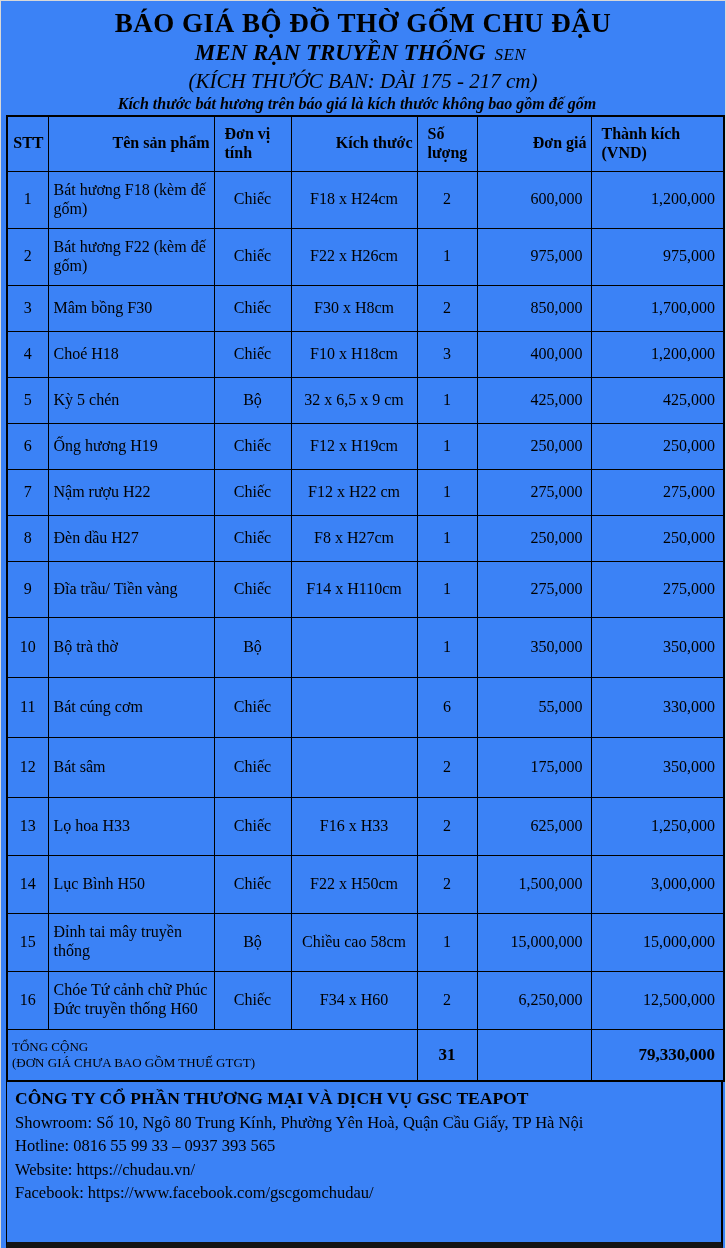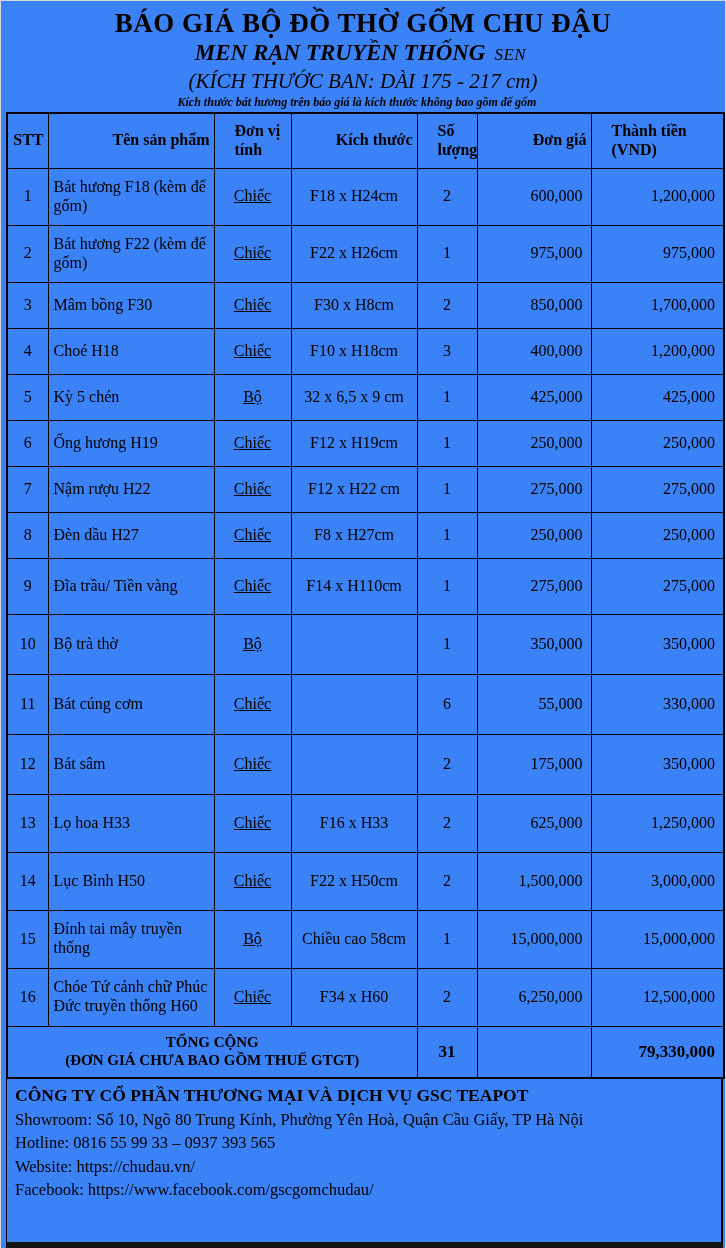--- a/index.html
+++ b/index.html
@@ -24,21 +24,21 @@
   .doc-title {
     font-size: 27px;
     font-weight: bold;
     margin: 2px 0 1px 0;
     letter-spacing: 0.5px;
   }
   .doc-subtitle { font-style: italic; margin: 1px 5px 2px 0; }
   .sub-main { font-size: 23px; font-weight: bold; }
   .sub-suffix { font-size: 17px; margin-left: 9px; letter-spacing: 0.5px; }
   .size-note { font-style: italic; font-size: 21px; margin: 3px 0 1px 0; }
-  .disclaimer { font-style: italic; font-weight: bold; font-size: 12px; margin: 1px 12px 2px 0; }
+  .disclaimer { font-style: italic; font-weight: bold; font-size: 16px; margin: 1px 12px 2px 0; }
 
   
   table.price-table {
     border-collapse: collapse;
     table-layout: fixed;
     width: 717px;
     margin-left: 5px;
     font-size: 16px;
   }
   .price-table th, .price-table td {
@@ -53,38 +53,38 @@
   col.w-stt   { width: 41px; }
   col.w-name  { width: 166px; }
   col.w-unit  { width: 77px; }
   col.w-size  { width: 126px; }
   col.w-qty   { width: 60px; }
   col.w-price { width: 114px; }
   col.w-total { width: 133px; }
 
   thead tr { height: 55px; }
   thead th { font-weight: bold; text-align: right; }
-  thead th.c-unit, thead th.c-qty, thead th.c-total { text-align: left; padding-left: 20px; }
+  thead th.c-unit, thead th.c-qty, thead th.c-total { text-align: left; padding-left: 10px; }
 
   tbody tr { height: 46px; }
   tbody tr:nth-child(1), tbody tr:nth-child(2) { height: 57px; }
   tbody tr:nth-child(9)  { height: 56px; }
   tbody tr:nth-child(10), tbody tr:nth-child(11), tbody tr:nth-child(12) { height: 60px; }
   tbody tr:nth-child(13), tbody tr:nth-child(14), tbody tr:nth-child(15), tbody tr:nth-child(16) { height: 58px; }
   tbody tr:nth-child(17) { height: 50px; }
 
   td.c-stt  { text-align: center; }
   td.c-name { text-align: left; padding-left: 5px; }
-  td.c-unit { text-align: center; text-decoration: underline; }
+  td.c-unit { text-align: center; }
   td.c-size { text-align: center; }
   td.c-qty  { text-align: center; }
   td.c-price, td.c-total { text-align: right; padding-right: 8px; }
 
   tfoot tr { height: 52px; }
-  .total-label { text-align: center; font-weight: bold; font-size: 15px; line-height: 1.3; }
+  .total-label { font-weight: normal; font-size: 13px; line-height: 1.3; }
   .total-qty { font-weight: bold; font-size: 17px; }
   .total-amount { font-weight: bold; font-size: 17px; }
 
   
   .doc-footer {
     flex: 1;
     margin-left: 5px;
     width: 717px;
     border-left: 1px solid #000;
     border-right: 2px solid #000;
@@ -120,21 +120,21 @@
         <col class="w-total">
     </colgroup>
     <thead>
       <tr>
         <th class="c-stt">STT</th>
         <th class="c-name">Tên sản phẩm</th>
         <th class="c-unit">Đơn vị tính</th>
         <th class="c-size">Kích thước</th>
         <th class="c-qty">Số lượng</th>
         <th class="c-price">Đơn giá</th>
-        <th class="c-total">Thành tiền (VND)</th>
+        <th class="c-total">Thành kích (VND)</th>
       </tr>
     </thead>
     <tbody>
         <tr>
       <td class="c-stt">1</td>
       <td class="c-name">Bát hương F18 (kèm đế gốm)</td>
       <td class="c-unit">Chiếc</td>
       <td class="c-size">F18 x H24cm</td>
       <td class="c-qty">2</td>
       <td class="c-price">600,000</td>

